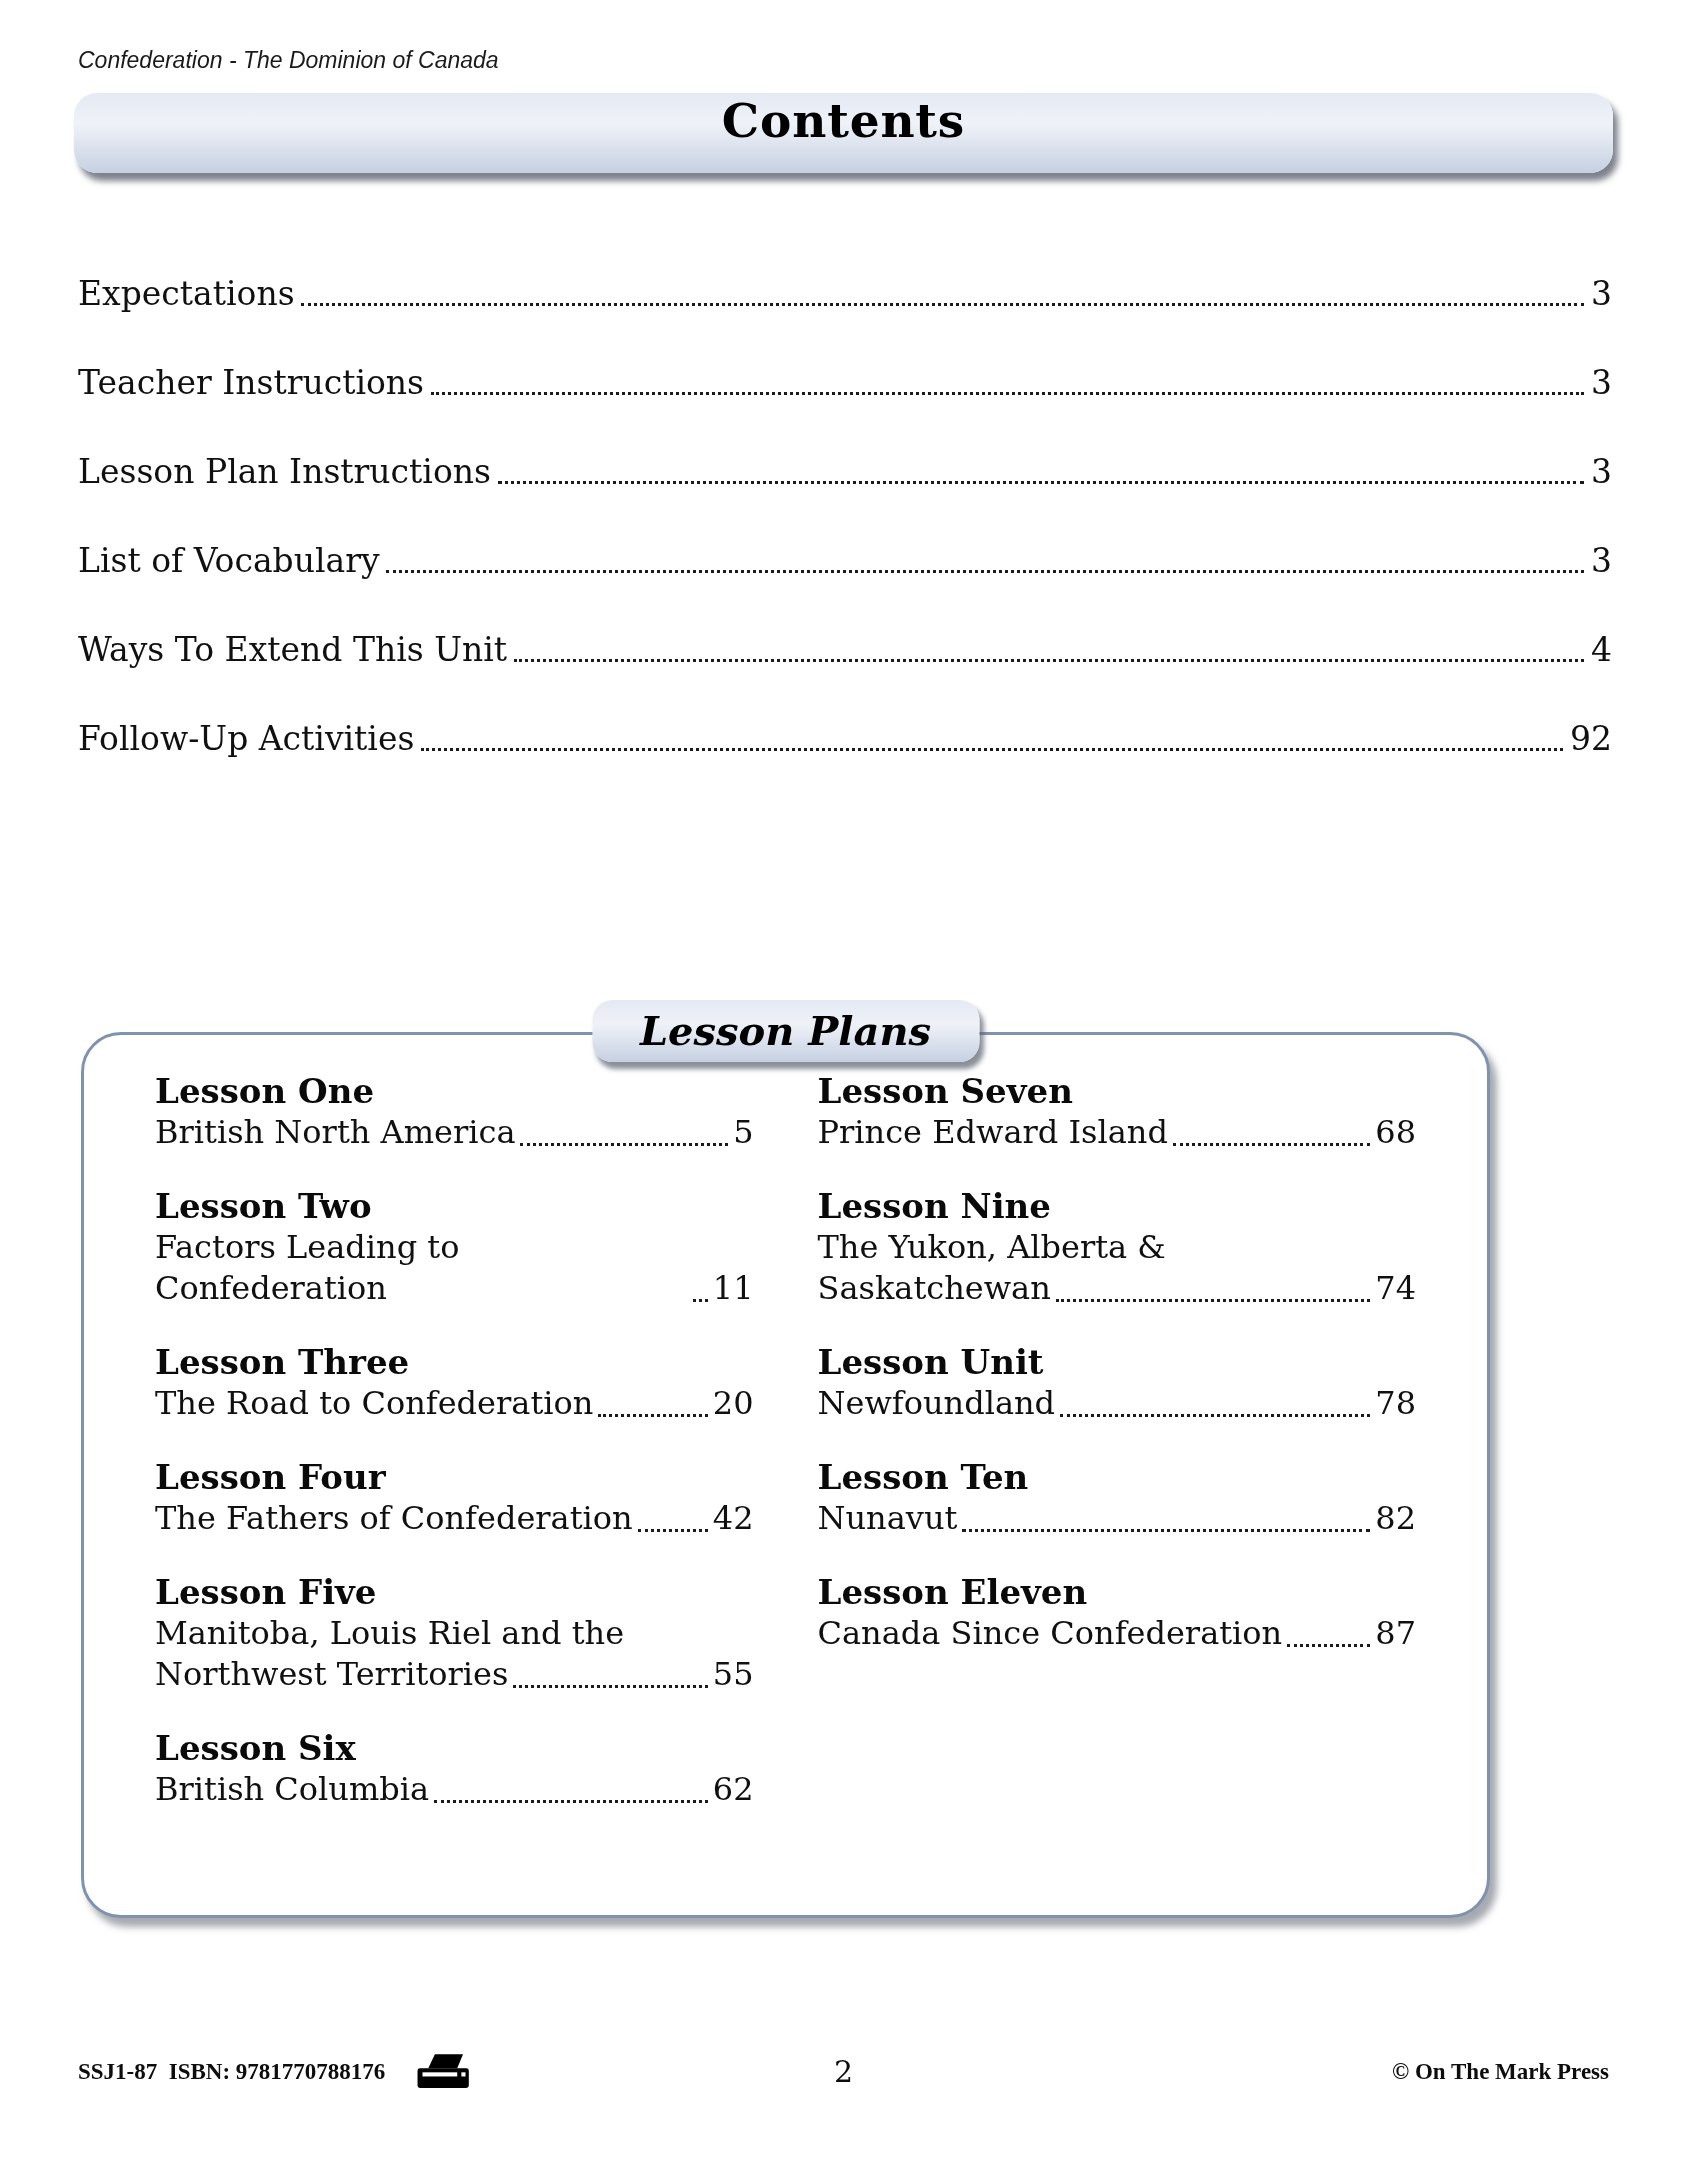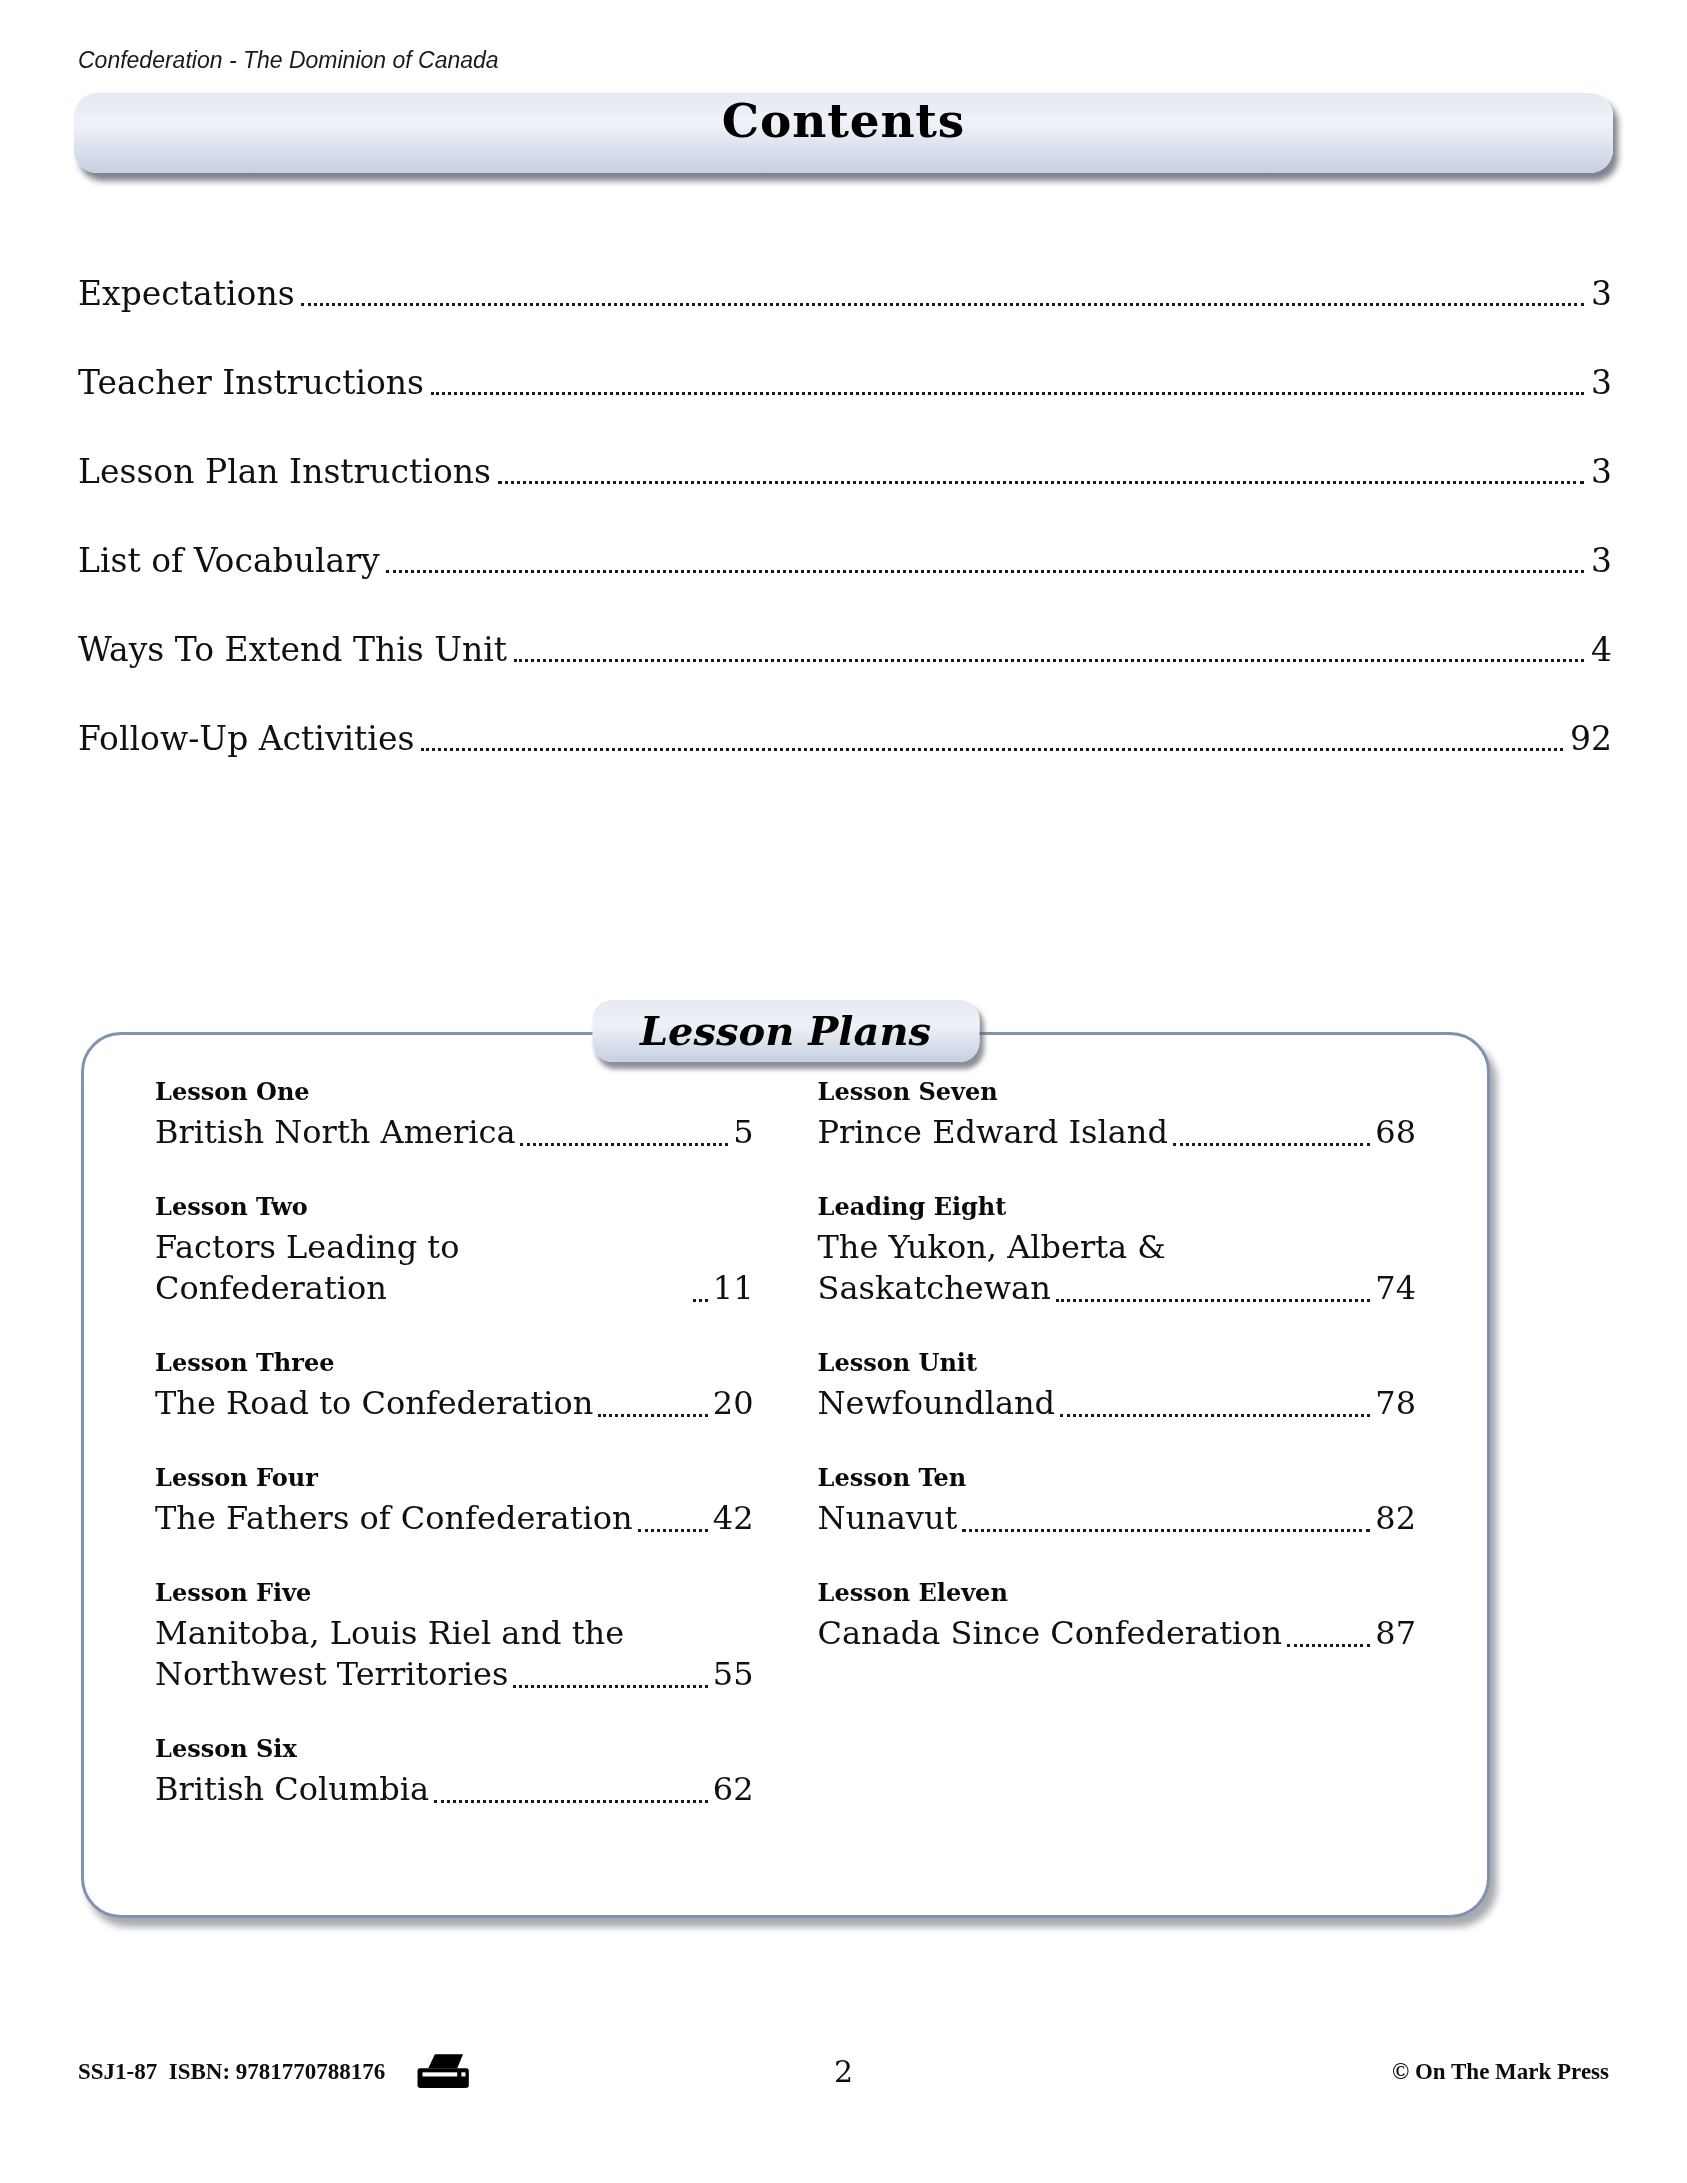--- a/index.html
+++ b/index.html
@@ -99,21 +99,21 @@
   }
   .columns {
     display: flex;
     gap: 64px;
     padding: 36px 71px 0 71px;
   }
   .col { flex: 1; min-width: 0; }
   .lesson { margin-bottom: 33px; }
   .lesson-title {
     font-weight: 700;
-    font-size: 24px;
+    font-size: 34px;
     line-height: 41px;
     color: #0a0a0a;
   }
   .lesson-preline,
   .lesson-line {
     font-size: 32px;
     line-height: 41px;
     color: #101010;
   }
   .lesson-line { display: flex; align-items: flex-end; }
@@ -263,21 +263,21 @@
         <div class="lesson">
           <div class="lesson-title">Lesson Seven</div>
           <div class="lesson-line">
             <span>Prince Edward Island</span>
             <span class="leader"></span>
             <span>68</span>
           </div>
         </div>
 
         <div class="lesson">
-          <div class="lesson-title">Leading Eight</div>
+          <div class="lesson-title">Lesson Nine</div>
           <div class="lesson-preline">The Yukon, Alberta &amp;</div>
           <div class="lesson-line">
             <span>Saskatchewan</span>
             <span class="leader"></span>
             <span>74</span>
           </div>
         </div>
 
         <div class="lesson">
           <div class="lesson-title">Lesson Unit</div>

